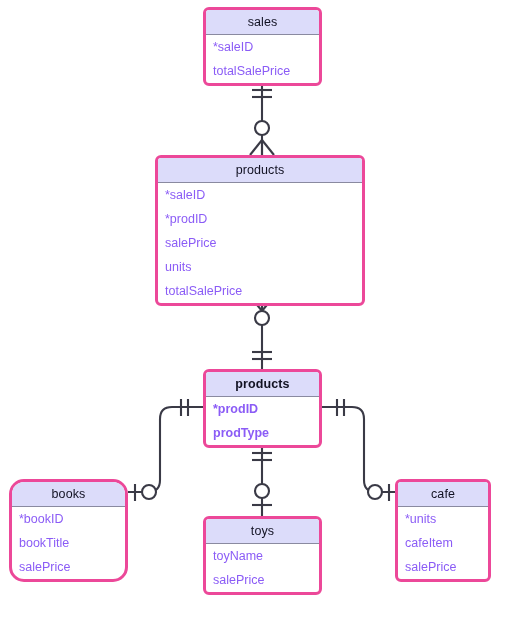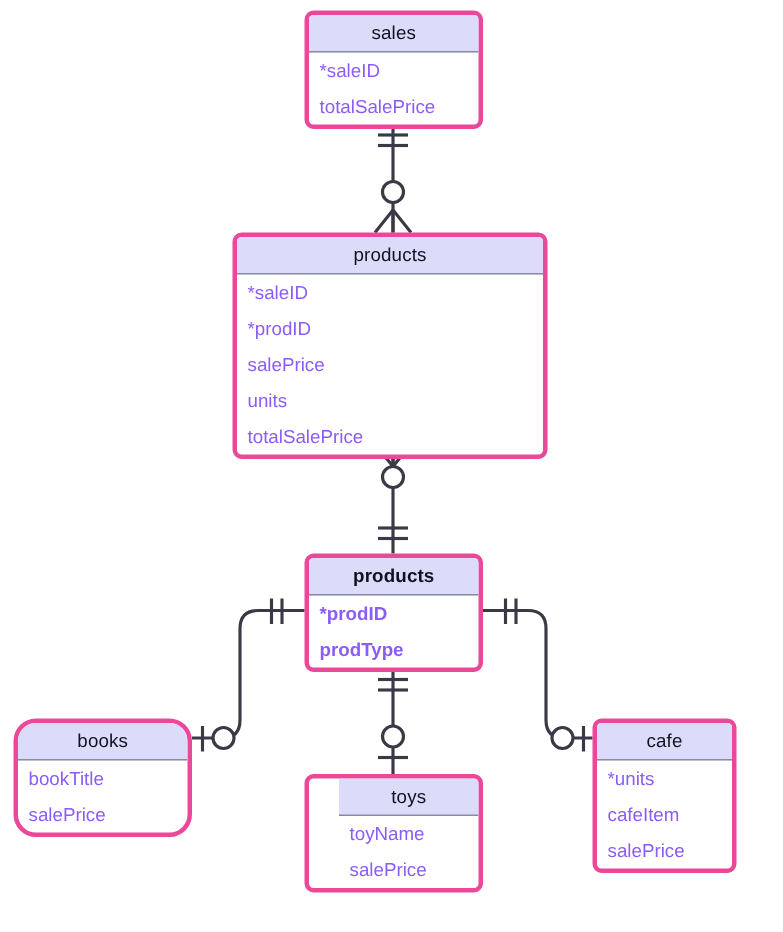--- a/index.html
+++ b/index.html
@@ -68,21 +68,21 @@
     font-size: 12.5px;
     color: #8b5cf6;
     white-space: nowrap;
   }
 
   
   #entity-sales     { left: 203px; top: 7px;   width: 119px; }
   #entity-prodsales { left: 155px; top: 155px; width: 210px; }
   #entity-products  { left: 203px; top: 369px; width: 119px; font-weight: bold; }
   #entity-books     { left: 9px;   top: 479px; width: 119px; border-radius: 15px; }
-  #entity-toys      { left: 203px; top: 516px; width: 119px; padding-left: 20px; }
+  #entity-toys      { left: 203px; top: 516px; width: 119px; }
   #entity-cafe      { left: 395px; top: 479px; width: 96px; }
 </style>
 </head>
 <body>
 
 <div id="erd-canvas">
 
   <svg id="connector-layer" viewBox="0 0 522 621" width="522" height="621" xmlns="http://www.w3.org/2000/svg">
     <g fill="none" stroke="#3a3a46" stroke-width="2.1" stroke-linecap="butt">
 
@@ -166,20 +166,21 @@
     <div class="entity-header">products</div>
     <ul class="attr-list">
       <li class="attr">*prodID</li>
       <li class="attr">prodType</li>
     </ul>
   </div>
 
   <div class="entity" id="entity-books">
     <div class="entity-header">books</div>
     <ul class="attr-list">
+      <li class="attr">*bookID</li>
       <li class="attr">bookTitle</li>
       <li class="attr">salePrice</li>
     </ul>
   </div>
 
   <div class="entity" id="entity-toys">
     <div class="entity-header">toys</div>
     <ul class="attr-list">
       <li class="attr">toyName</li>
       <li class="attr">salePrice</li>

